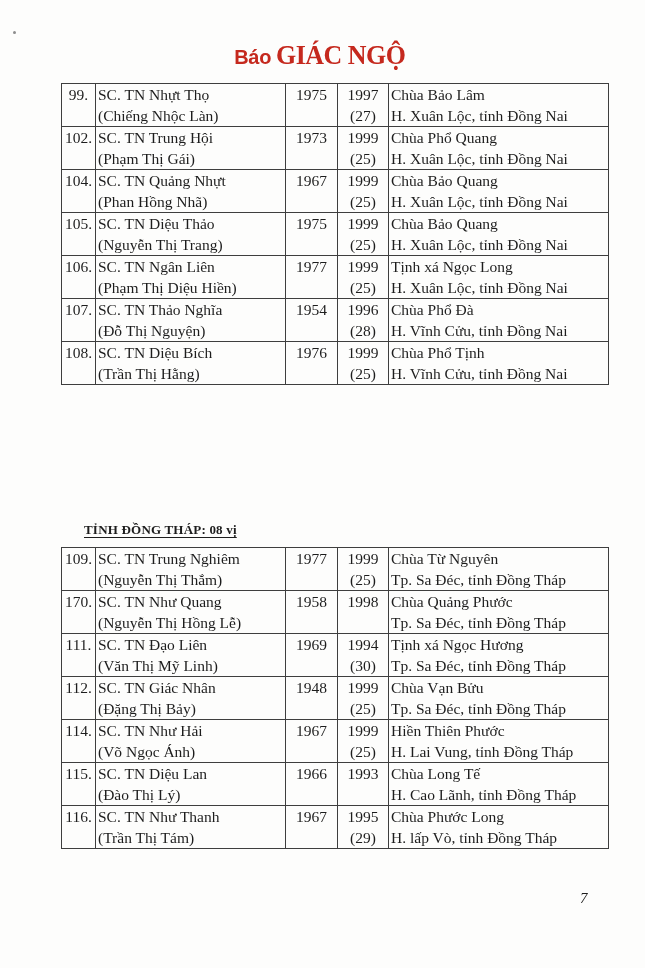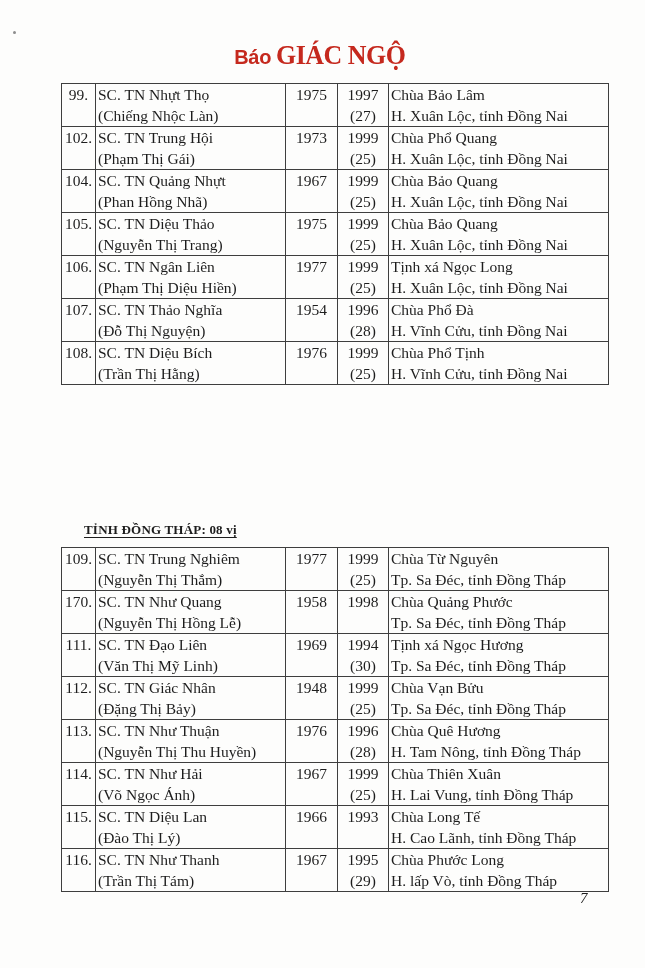--- a/index.html
+++ b/index.html
@@ -275,48 +275,32 @@
     <td class="c-year">
       <div>1999</div>
       <div>(25)</div>
     </td>
     <td class="c-temple">
       <div>Chùa Vạn Bửu</div>
       <div>Tp. Sa Đéc, tỉnh Đồng Tháp</div>
     </td>
   </tr>
         <tr>
-    <td class="c-no">113.</td>
-    <td class="c-name">
-      <div>SC. TN Như Thuận</div>
-      <div>(Nguyễn Thị Thu Huyền)</div>
-    </td>
-    <td class="c-year">1976</td>
-    <td class="c-year">
-      <div>1996</div>
-      <div>(28)</div>
-    </td>
-    <td class="c-temple">
-      <div>Chùa Quê Hương</div>
-      <div>H. Tam Nông, tỉnh Đồng Tháp</div>
-    </td>
-  </tr>
-        <tr>
     <td class="c-no">114.</td>
     <td class="c-name">
       <div>SC. TN Như Hải</div>
       <div>(Võ Ngọc Ánh)</div>
     </td>
     <td class="c-year">1967</td>
     <td class="c-year">
       <div>1999</div>
       <div>(25)</div>
     </td>
     <td class="c-temple">
-      <div>Chùa Thiên Xuân</div>
+      <div>Hiền Thiên Phước</div>
       <div>H. Lai Vung, tỉnh Đồng Tháp</div>
     </td>
   </tr>
         <tr>
     <td class="c-no">115.</td>
     <td class="c-name">
       <div>SC. TN Diệu Lan</div>
       <div>(Đào Thị Lý)</div>
     </td>
     <td class="c-year">1966</td>

